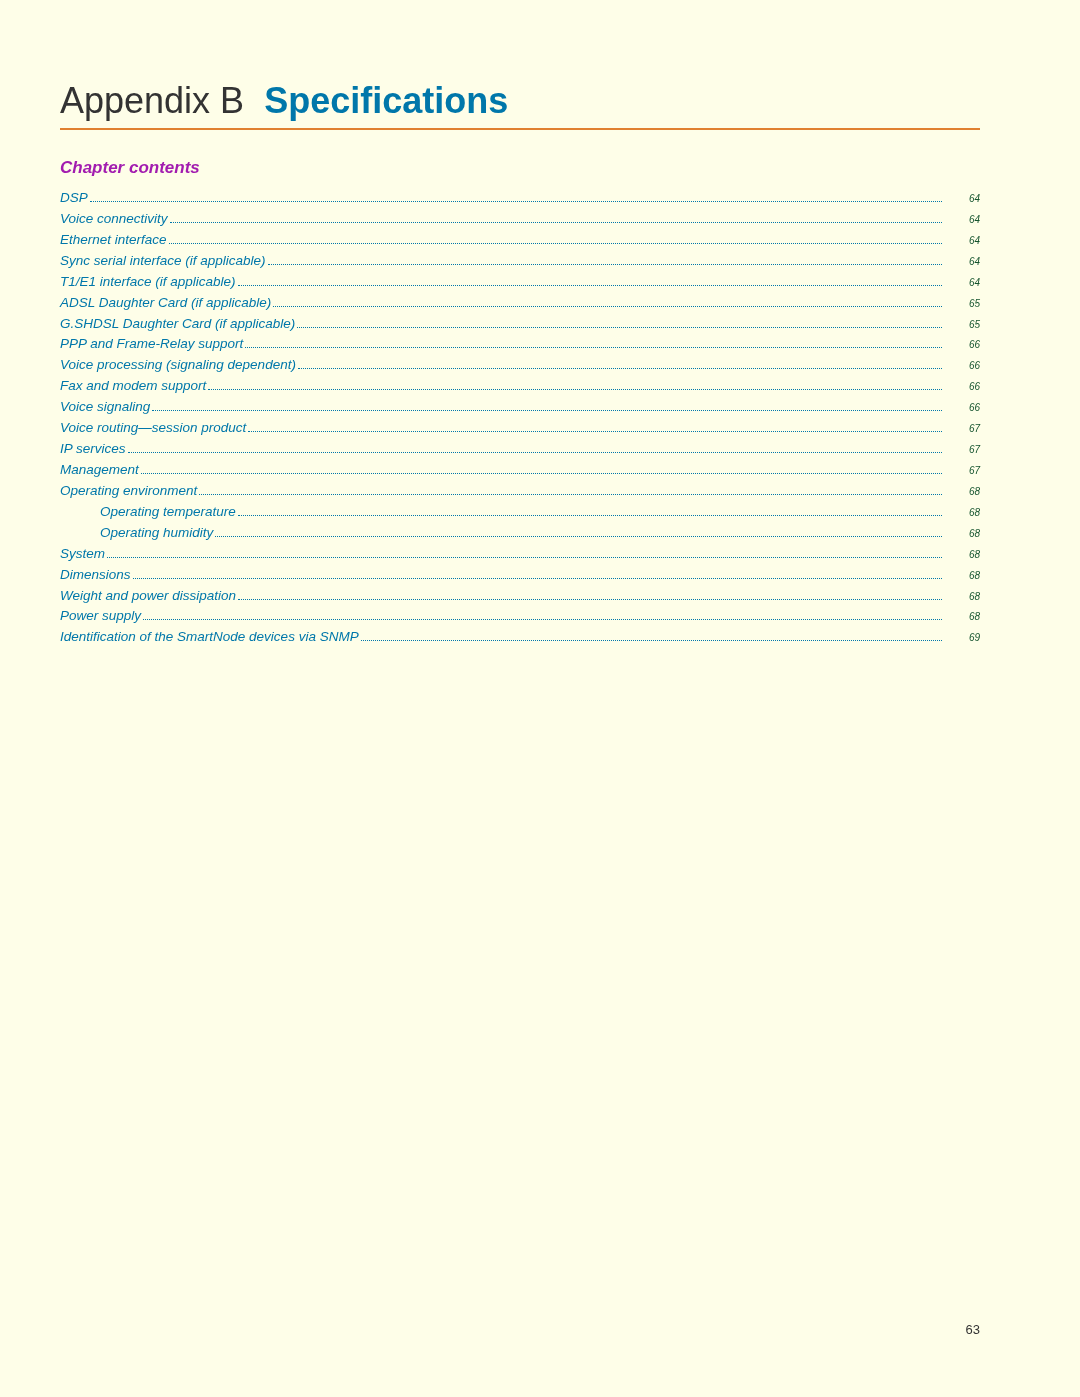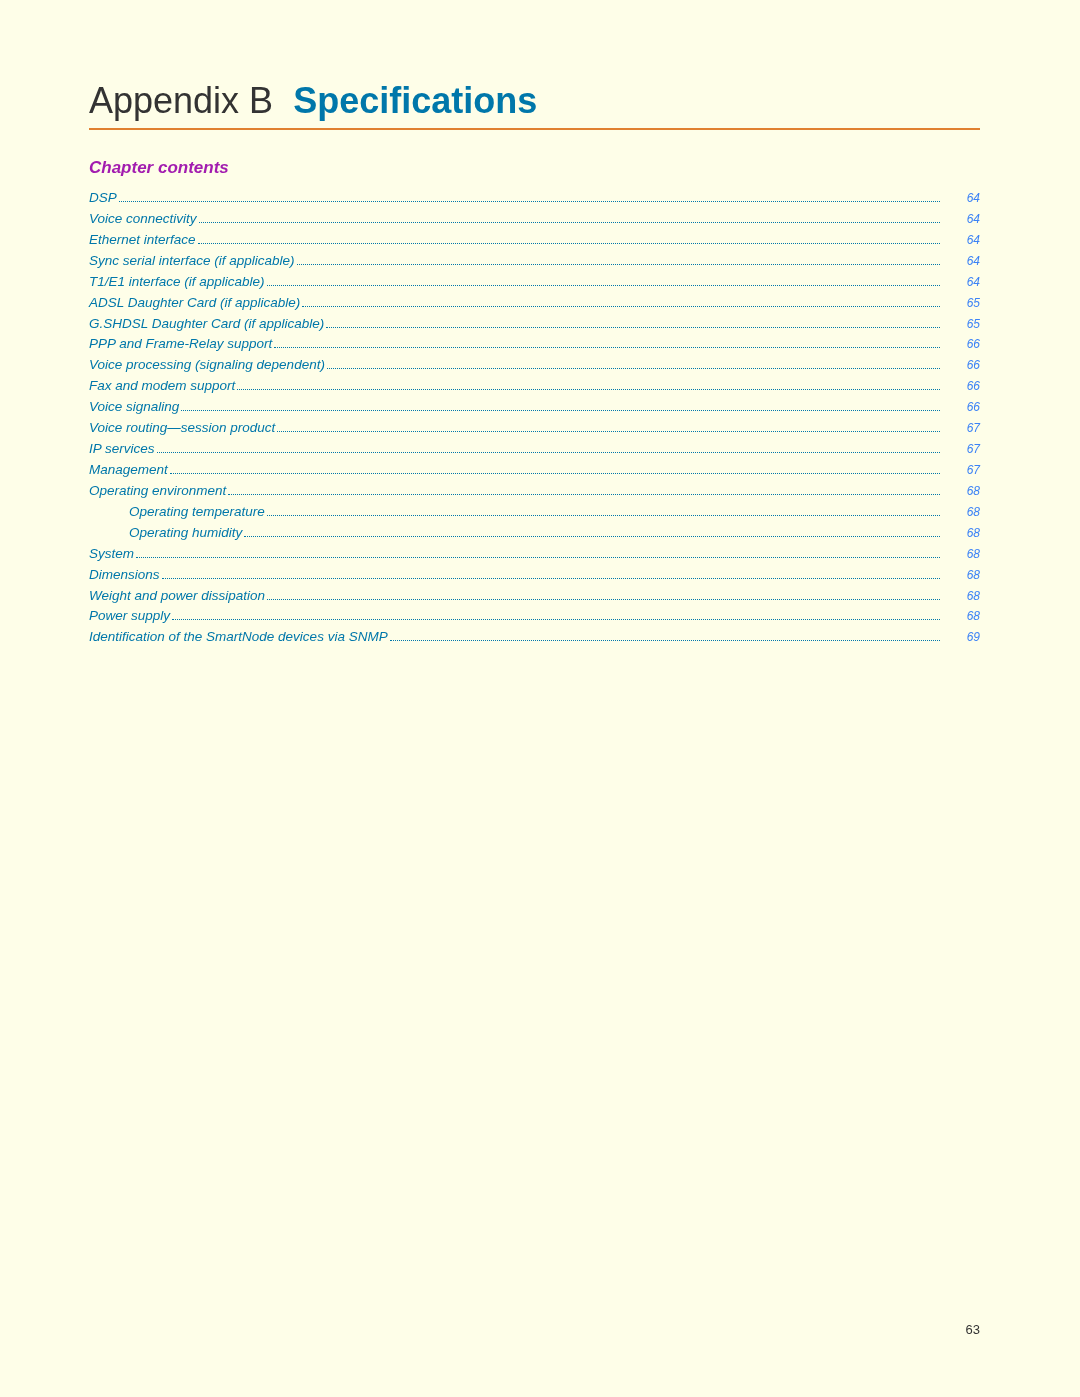--- a/index.html
+++ b/index.html
@@ -9,21 +9,21 @@
       font-family: Arial, sans-serif;
       width: 1080px;
       min-height: 1397px;
       position: relative;
     }
 
     .page {
       width: 1080px;
       min-height: 1397px;
       background-color: #fefee8;
-      padding: 80px 100px 80px 89px;
+      padding: 80px 100px 80px 60px;
       position: relative;
     }
 
     .page-number {
       position: absolute;
       bottom: 60px;
       right: 100px;
       font-size: 13px;
       color: #333;
       font-family: Arial, sans-serif;
@@ -86,23 +86,23 @@
     }
 
     .toc-dots {
       flex: 1;
       border-bottom: 1px dotted #0077aa;
       margin: 0 2px 3px 2px;
       min-width: 20px;
     }
 
     .toc-page {
-      color: #3b82f6;
+      color: #14532d;
       flex-shrink: 0;
-      font-size: 12px;
+      font-size: 10px;
       margin-left: 25px;
     }
   </style>
 </head>
 <body>
 
 <div class="page">
 
   <h1 class="chapter-heading">
     <span>Appendix B</span>

